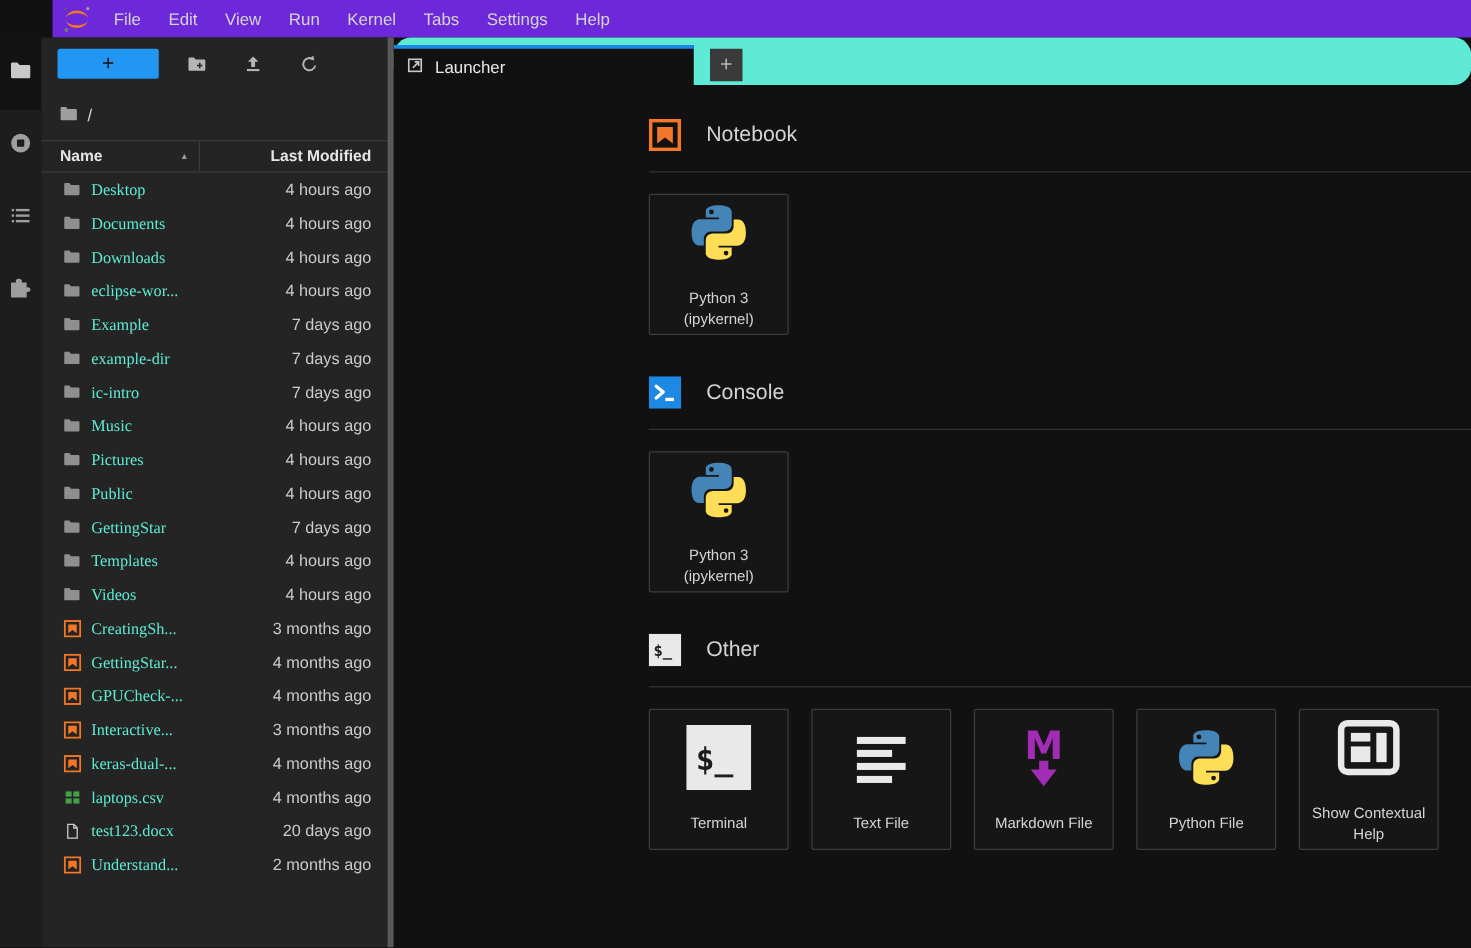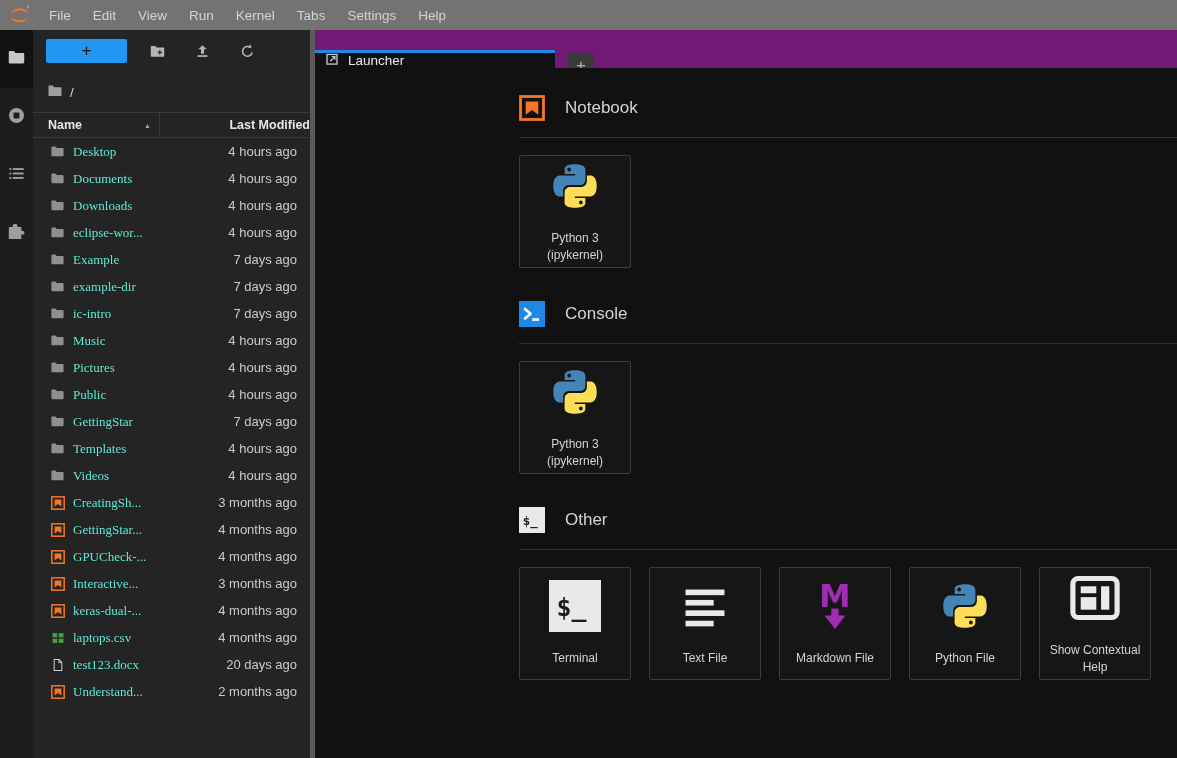--- a/index.html
+++ b/index.html
@@ -1,21 +1,21 @@
 <!DOCTYPE html>
 <html><head>
 <meta charset="utf-8">
 <style>
   * { box-sizing: border-box; margin: 0; padding: 0; }
   html,body { width:1177px; height:758px; overflow:hidden; background:#111; 
               font-family:"Liberation Sans", sans-serif; }
   .app { width:1177px; height:758px; display:flex; flex-direction:column; }
 
   
-  .menubar { height:30px; background:#737373; display:flex; align-items:center; flex:0 0 30px; }
+  .menubar { height:30px; background:#6d28d9; display:flex; align-items:center; flex:0 0 30px;margin-left:42px; }
   .logo-box { width:38px; display:flex; justify-content:center; align-items:center; }
   .menu-items { display:flex; align-items:center; height:100%; }
   .menu-item { color:#d4d4d4; font-size:13.5px; padding:0 11px; height:100%;
                display:flex; align-items:center; cursor:default; }
 
   
   .main-row { flex:1; display:flex; min-height:0; }
 
   
   .strip { width:33px; background:#1d1d1d; flex:0 0 33px; display:flex; flex-direction:column; }
@@ -35,33 +35,33 @@
                      font-family:"Liberation Sans", sans-serif; }
   .fb-filter input::placeholder { color:#8a8a8a; }
   .fb-search-ic { position:absolute; right:7px; top:6px; }
   .fb-breadcrumb { height:40px; display:flex; align-items:center; gap:7px; padding:0 14px;
                    color:#d6d6d6; font-size:13.5px; }
   .fb-listheader { height:26px; display:flex; align-items:center; border-top:1px solid #3a3a3a;
                    border-bottom:1px solid #3a3a3a; font-size:12.5px; font-weight:bold; color:#e6e6e6; }
   .lh-name { width:127px; display:flex; align-items:center; padding:0 8px 0 15px; height:100%;
              border-right:1px solid #3a3a3a; }
   .lh-caret { margin-left:auto; font-size:7px; color:#9e9e9e; }
-  .lh-mod { flex:1; text-align:right; }
+  .lh-mod { flex:1; text-align:right; padding-right:13px; }
   .fb-list { flex:1; overflow:hidden; }
   .fb-row { height:27px; display:flex; align-items:center; padding-left:17px; }
   .fb-row-icon { width:15px; height:15px; flex:0 0 15px; display:flex; align-items:center; justify-content:center; }
   .fb-row-name { margin-left:8px; font-size:13px; color:#5eead4; white-space:nowrap;font-family:Liberation Serif, serif; }
   .fb-row-date { margin-left:auto; padding-right:13px; font-size:13px; color:#cbcbcb; white-space:nowrap; }
 
   
   .splitter { width:5px; flex:0 0 5px; background:#5a5a5a; cursor:col-resize; }
 
   
   .mainpanel { flex:1; display:flex; flex-direction:column; min-width:0; }
-  .tabbar { height:38px; flex:0 0 38px; background:#701a75; display:flex; padding-top:20px; }
+  .tabbar { height:38px; flex:0 0 38px; background:#5eead4; display:flex; padding-top:6px;border-radius:14px; }
   .tab { width:240px; background:#111; border-top:3px solid #1e88e5; display:flex; align-items:center;
          gap:9px; padding-left:10px; color:#e8e8e8; font-size:13.5px; }
   .add-tab { width:26px; height:26px; background:#3a3a3a; border:none; color:#b5b5b5; font-size:17px;
              line-height:24px; margin-left:13px; margin-top:3px; cursor:pointer; }
 
   .launcher { flex:1; background:#111; padding:26px 0 0 204px; overflow:hidden; }
   .lc-section { margin-bottom:32px; }
   .sec-header { display:flex; align-items:center; gap:20px; height:27px; }
   .sec-icon { width:26px; height:26px; display:flex; }
   .sec-icon svg { width:26px; height:26px; }

